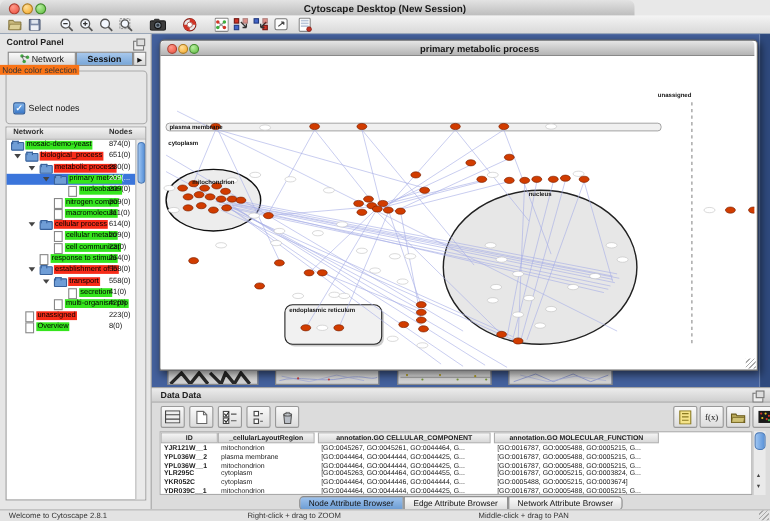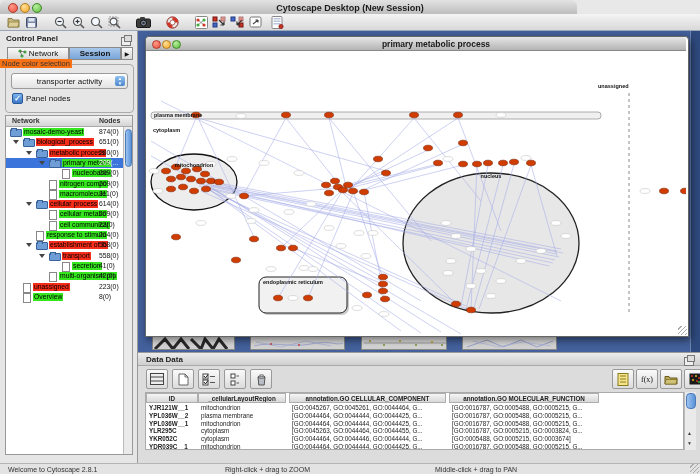--- a/index.html
+++ b/index.html
@@ -223,26 +223,22 @@
       </svg>
     <span>Network</span>
   </div>
   <div class="abs cp-tab on" style="left:69px;top:16px;width:52px">
     <span style="font-weight:bold">Session</span>
   </div>
   <div class="abs cp-tab off" style="left:121px;top:16px;width:12px;font-size:6px">▶</div>
 
   <div id="groupbox" class="abs"></div>
   <div id="group-label" class="abs">Node color selection</div>
-  <div id="combo" class="abs">
-    <span>transporter activity</span>
-    <div id="combo-stepper" class="abs">▲<br>▼</div>
-  </div>
   <div id="checkbox" class="abs">✓</div>
-  <div id="checkbox-label" class="abs">Panel nodes</div>
+  <div id="checkbox-label" class="abs">Select nodes</div>
 
   <div id="tree-box" class="abs">
     <div id="tree-header" class="abs">
       <span class="c1">Network</span>
       <span class="c2">Nodes</span>
     </div>
     <div id="tree-rows" class="abs">
         <div class="tree-row" style="top: 0px;">
           <div class="fold" style="left: 4px;"></div>
           <span class="lbl green" style="left: 17px;">mosaic-demo-yeast</span>
@@ -650,20 +646,25 @@
       <div class="td" style="left: 55px; top: 50px; width: 84px;">mitochondrion</div>
       <div class="td" style="left: 146px; top: 50px; width: 153px;">[GO:0044464, GO:0044444, GO:0044425, G...</div>
       <div class="td" style="left: 306px; top: 50px; width: 146px;">[GO:0016787, GO:0005488, GO:0005215, G...</div>
     </div>
   <div class="vscroll" style="left:546px;top:39px;width:11px;height:58px">
     <div class="vthumb" style="top:1px;width:8px;height:14px"></div>
     <div class="abs" style="left:2px;top:38px;font-size:5px;color:#444">▲</div>
     <div class="abs" style="left:2px;top:48px;font-size:5px;color:#444">▼</div>
   </div>
 
+  <div id="dp-tabs" class="abs">
+    <div class="dp-tab on">Node Attribute Browser</div>
+    <div class="dp-tab">Edge Attribute Browser</div>
+    <div class="dp-tab">Network Attribute Browser</div>
+  </div>
 </div>
 
 <div id="status-bar" class="abs">
   <span class="abs status-txt" style="left:8px">Welcome to Cytoscape 2.8.1</span>
   <span class="abs status-txt" style="left:225px">Right-click + drag to ZOOM</span>
   <span class="abs status-txt" style="left:435px">Middle-click + drag to PAN</span>
   <div class="grip" style="right:1px;bottom:1px"></div>
 </div>
 
 </body></html>

